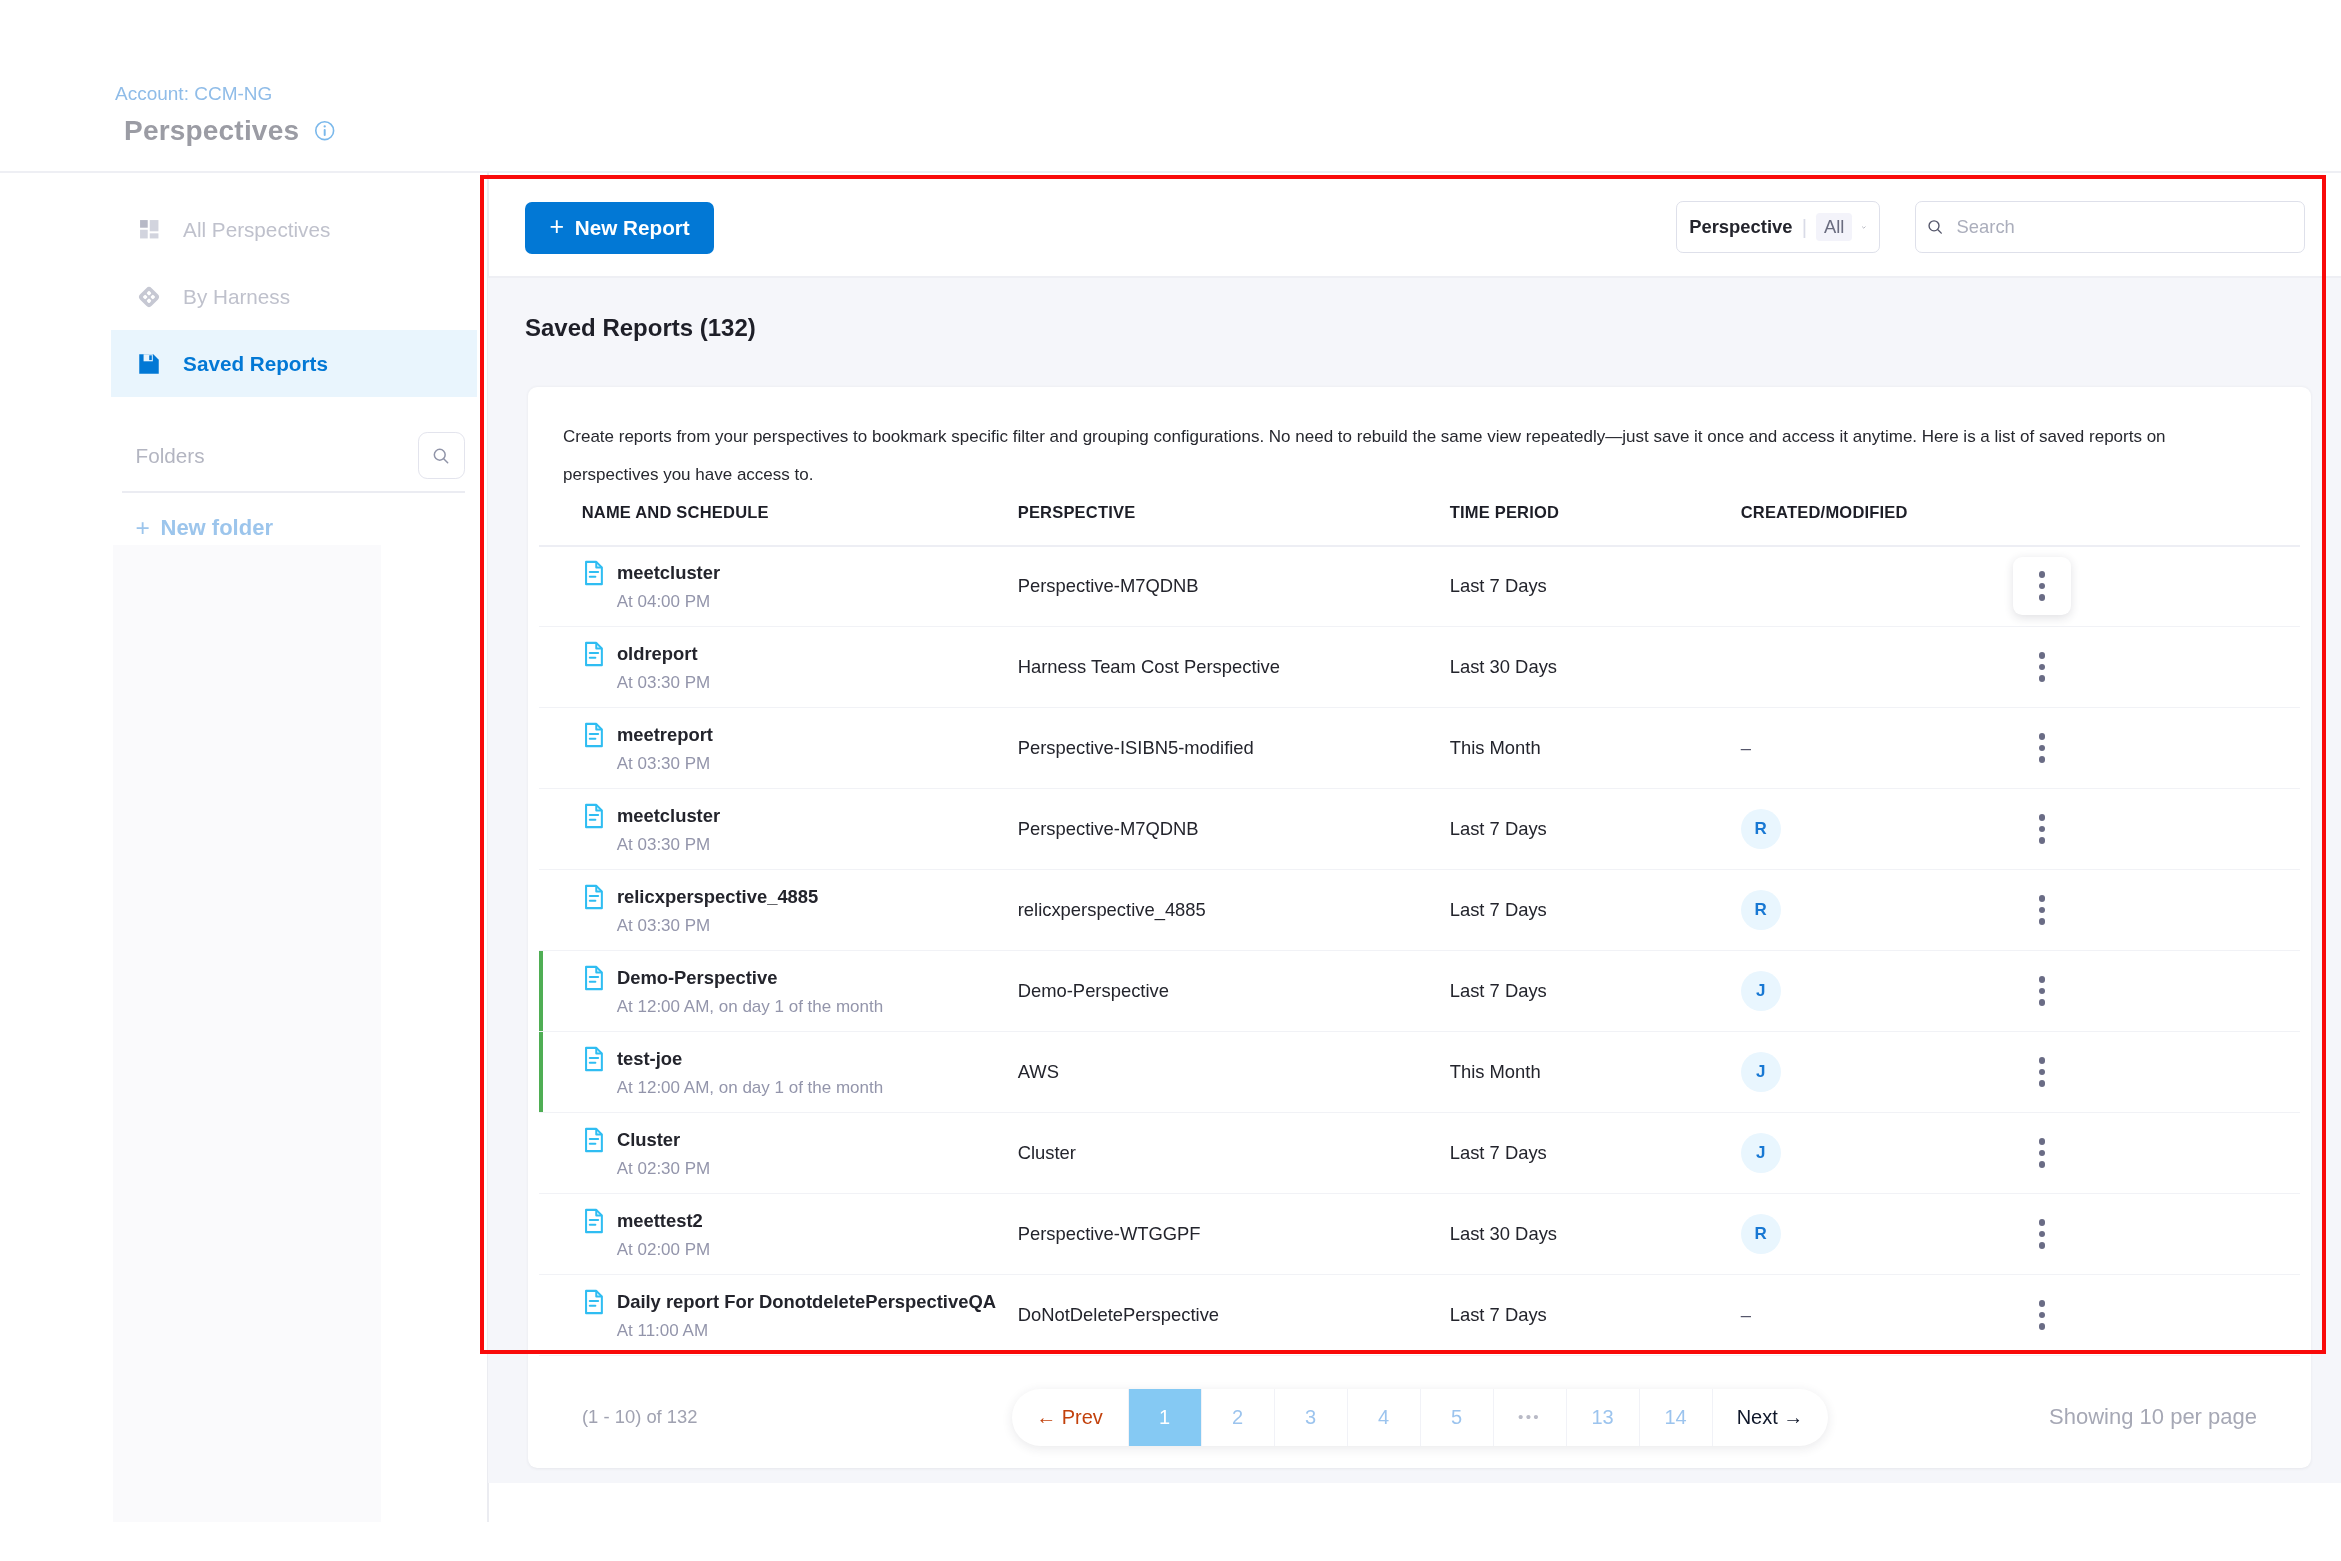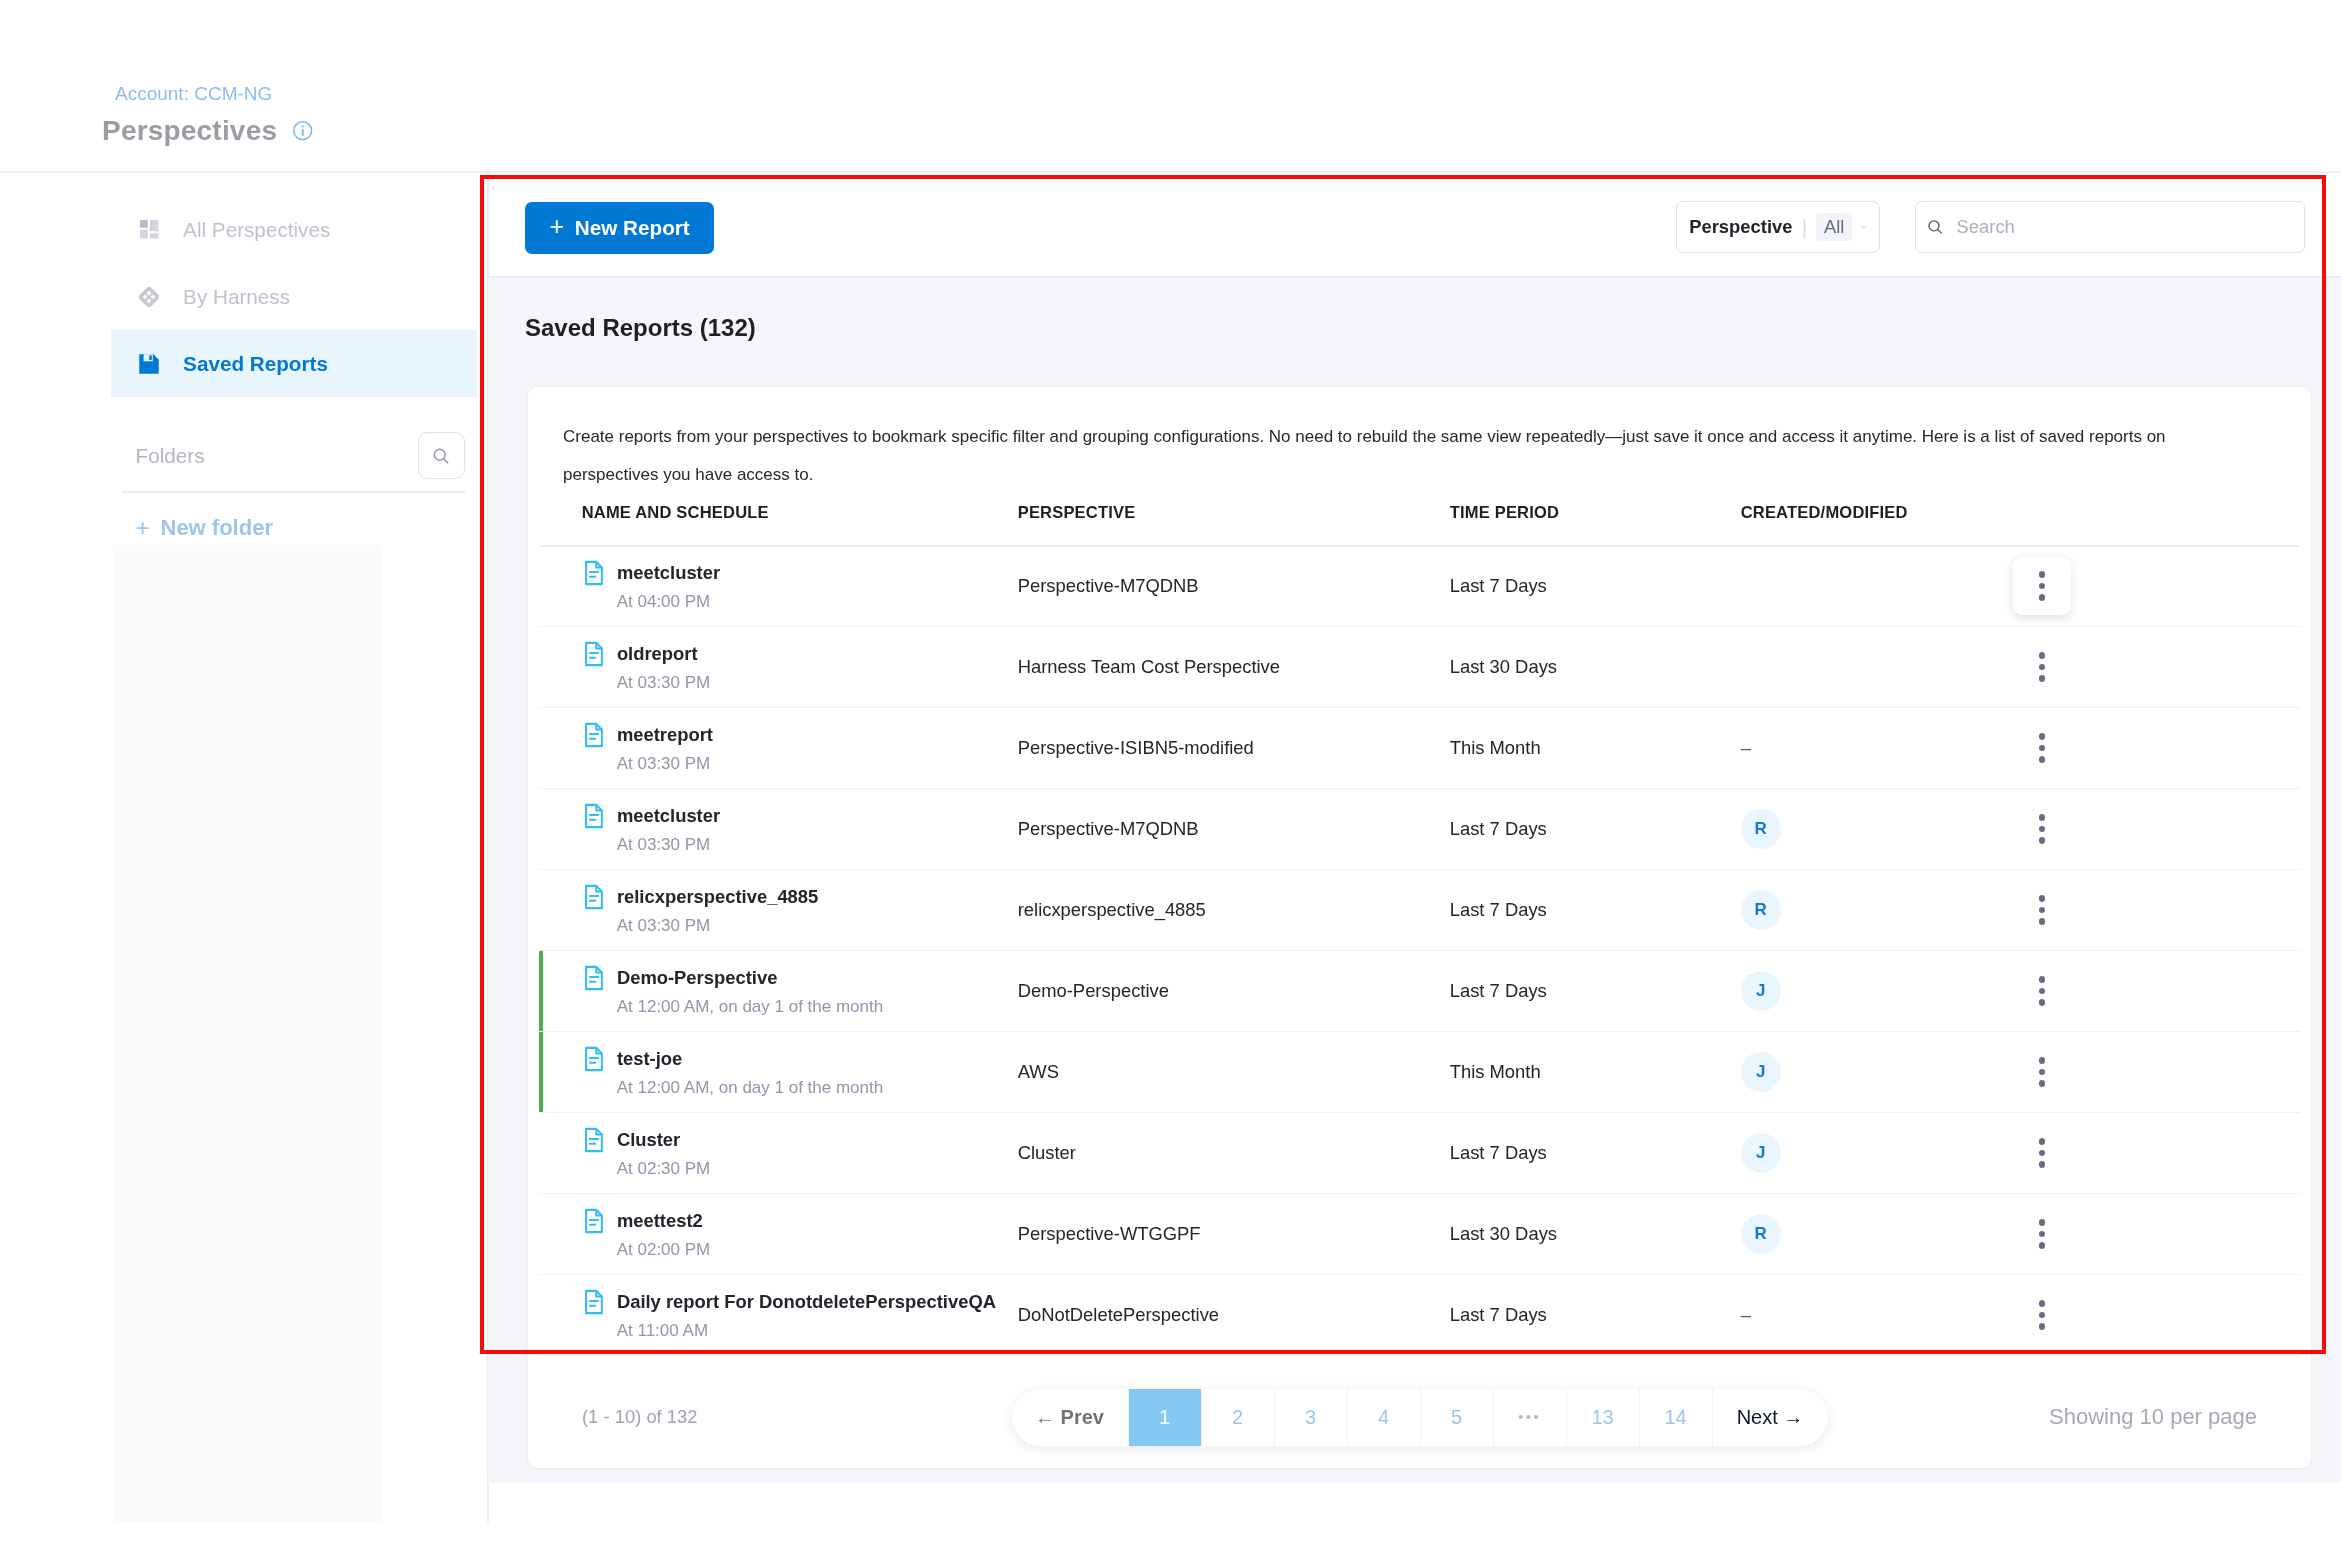--- a/index.html
+++ b/index.html
@@ -1,21 +1,21 @@
 <!DOCTYPE html>
 <html style="font-size:12.2px"><head>
 <meta charset="utf-8">
 <style>
   * { margin:0; padding:0; box-sizing:border-box; }
   html,body { width:2342px; height:1561px; background:#ffffff;
     font-family:"Liberation Sans", sans-serif; position:relative; overflow:hidden; }
 
   
   .account-link { position:absolute; left:115px; top:83px; font-size:19px; color:#8FBCE8; }
-  .page-title-row { position:absolute; left:102px; top:115px; display:flex; align-items:center; gap:12.2px; }
+  .page-title-row { position:absolute; left:124px; top:115px; display:flex; align-items:center; gap:12.2px; }
   .page-title { font-size:28px; font-weight:700; color:#9B9CA4; letter-spacing:0.2px; }
   .header-divider { position:absolute; left:0; top:171px; width:2342px; height:1.5px; background:#EEEFF4; }
 
   
   .sidebar { position:absolute; left:111px; top:196px; width:366px; }
   .side-item { height:67px; display:flex; align-items:center; gap:20px; padding-left:24.5px;
     font-size:20.7px; color:#BFC1CC; cursor:pointer; }
   .side-item.active { background:#E9F5FD; color:#0278D5; font-weight:700; }
   .side-icon { width:27.6px; height:27.6px; display:flex; align-items:center; justify-content:center; }
   .folders-row { margin-top:35px; display:flex; align-items:center; justify-content:space-between;
@@ -86,21 +86,21 @@
 
   
   .pagination-row { position:absolute; left:0; right:0; top:1001px; height:58px;
     display:flex; align-items:center; justify-content:center; }
   .pg-range { position:absolute; left:54px; font-size:18.4px; color:#A0A2B1; }
   .pg-showing { position:absolute; right:54px; font-size:22px; color:#A6A8B5; }
   .pg-pill { display:flex; height:57px; background:#fff; border-radius:31px; overflow:hidden;
     box-shadow:0 2.3px 10.7px rgba(40,41,61,.10); }
   .pg-cell { min-width:73px; padding:0 6.1px; display:flex; align-items:center; justify-content:center;
     font-size:20px; color:#9CC4EE; border-left:1.5px solid #F1F2F7; cursor:pointer; }
-  .pg-cell.pg-prev { min-width:116px; border-left:none; color:#737373;font-weight:bold; }
+  .pg-cell.pg-prev { min-width:116px; border-left:none; color:#c2410c; }
   .pg-cell.pg-next { min-width:116px; color:#0f172a; }
   .pg-cell.active { background:#85C9F3; color:#fff; }
   .pg-cell.ellipsis { color:#B9BAC6; font-size:15.3px; letter-spacing:2.3px; }
 
   
   .red-box { position:absolute; left:480px; top:175px; width:1846px; height:1179px;
     border:4.6px solid #F90A0A; z-index:40; pointer-events:none; }
 </style>
 </head>
 <body>

